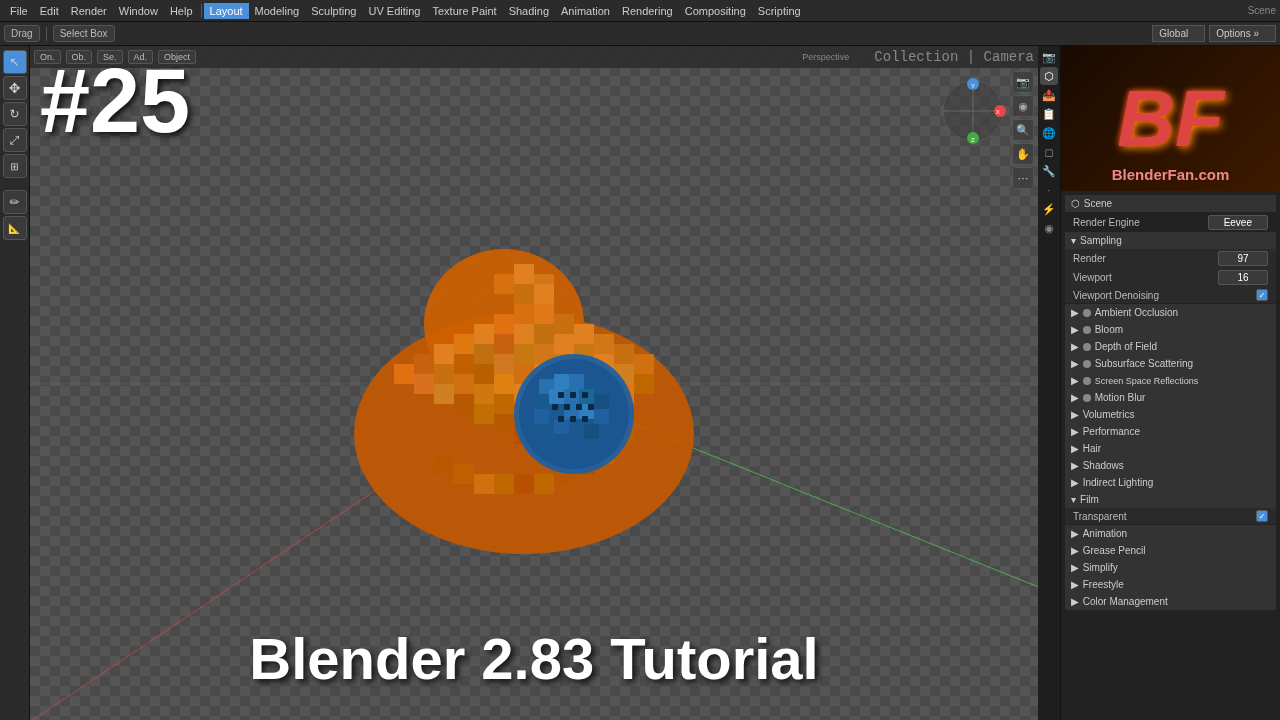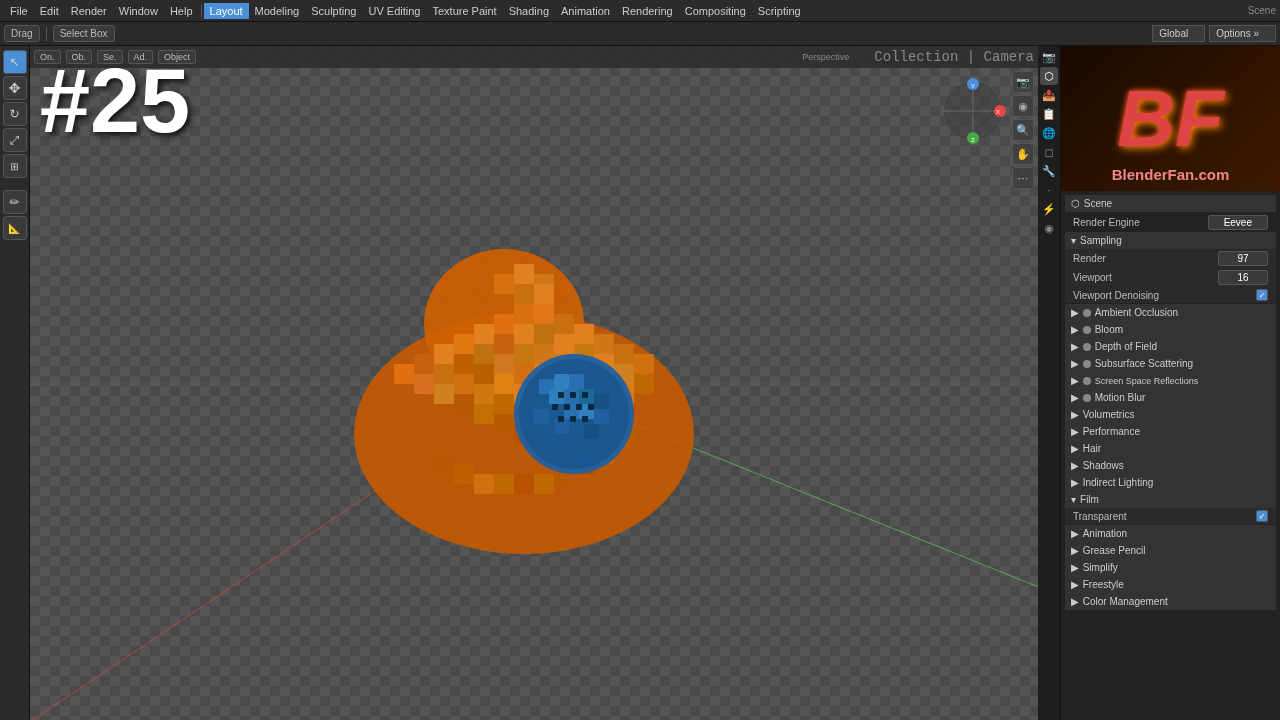--- a/index.html
+++ b/index.html
@@ -514,20 +514,21 @@
         <rect x="308" y="262" width="6" height="6" fill="#0a2840" rx="1"></rect>
       </g>
     </svg>
 
     <div class="video-title">
       <div style="display:flex; align-items:flex-start;">
         <span class="title-number">#25</span>
 
       </div>
     </div>
+    <div class="subtitle-text">Blender 2.83 Tutorial</div>
 
     <svg class="vp-nav-gizmo" viewBox="0 0 70 70">
       <circle cx="35" cy="35" r="30" fill="rgba(60,60,60,0.5)" stroke="#666" stroke-width="0.5"></circle>
       <line x1="35" y1="5" x2="35" y2="65" stroke="#888" stroke-width="0.5"></line>
       <line x1="5" y1="35" x2="65" y2="35" stroke="#888" stroke-width="0.5"></line>
       <circle cx="35" cy="8" r="6" fill="#4a90d9"></circle>
       <circle cx="62" cy="35" r="6" fill="#e44"></circle>
       <circle cx="35" cy="62" r="6" fill="#4a4"></circle>
       <text x="33" y="12" font-size="6" fill="white" font-family="Arial">Y</text>
       <text x="58" y="38" font-size="6" fill="white" font-family="Arial">X</text>

